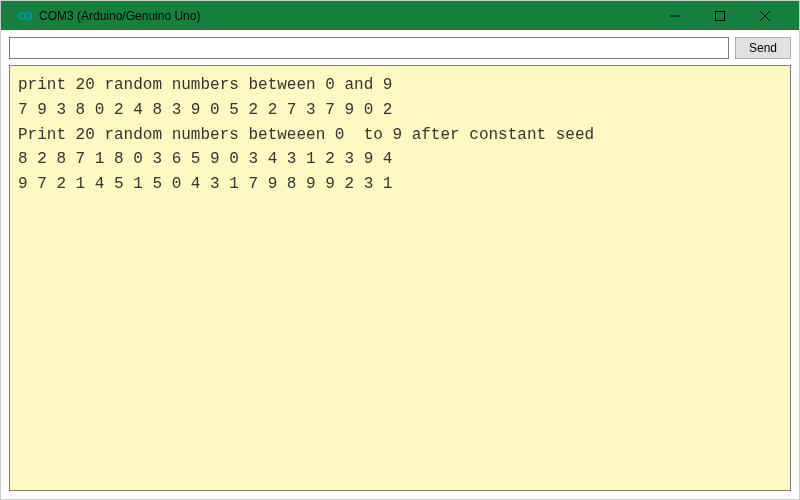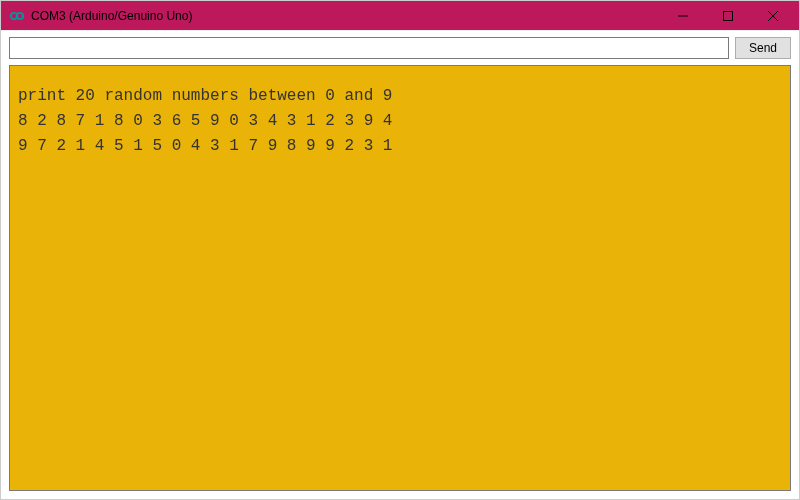--- a/index.html
+++ b/index.html
@@ -13,24 +13,24 @@
     }
     .window {
       width: 100%;
       height: 100%;
       display: flex;
       flex-direction: column;
       border: 1px solid #ccc;
     }
     .titlebar {
       height: 30px;
-      background: #be185d;
+      background: #15803d;
       display: flex;
       align-items: center;
-      padding: 0 4px;
+      padding: 0 12px;
       border-bottom: 1px solid #eee;
     }
     .app-icon {
       width: 16px;
       height: 16px;
       margin: 0 6px 0 4px;
       display: flex;
       align-items: center;
       justify-content: center;
     }
@@ -76,22 +76,22 @@
       background: #e1e1e1;
       font-size: 12px;
       text-align: center;
       line-height: 20px;
       cursor: pointer;
     }
     .console-area {
       flex: 1;
       margin: 0 8px 8px 8px;
       border: 1px solid #7a7a7a;
-      background: #eab308;
-      padding: 18px 8px;
+      background: #fef9c3;
+      padding: 7px 8px;
       overflow: auto;
     }
     .console-line {
       font-family: "Consolas", "Courier New", monospace;
       font-size: 16px;
       color: #333;
       white-space: pre;
       line-height: 1.55;
     }
   </style>
@@ -130,17 +130,19 @@
     </div>
   </div>
 
   <div class="toolbar">
     <input class="serial-input" type="text" value="" style="">
     <div class="send-btn">Send</div>
   </div>
 
   <div class="console-area">
     <div class="console-line">print 20 random numbers between 0 and 9</div>
+    <div class="console-line">7 9 3 8 0 2 4 8 3 9 0 5 2 2 7 3 7 9 0 2 </div>
+    <div class="console-line">Print 20 random numbers betweeen 0  to 9 after constant seed</div>
     <div class="console-line">8 2 8 7 1 8 0 3 6 5 9 0 3 4 3 1 2 3 9 4 </div>
     <div class="console-line">9 7 2 1 4 5 1 5 0 4 3 1 7 9 8 9 9 2 3 1 </div>
   </div>
 
 </div>
 
 </body></html>

